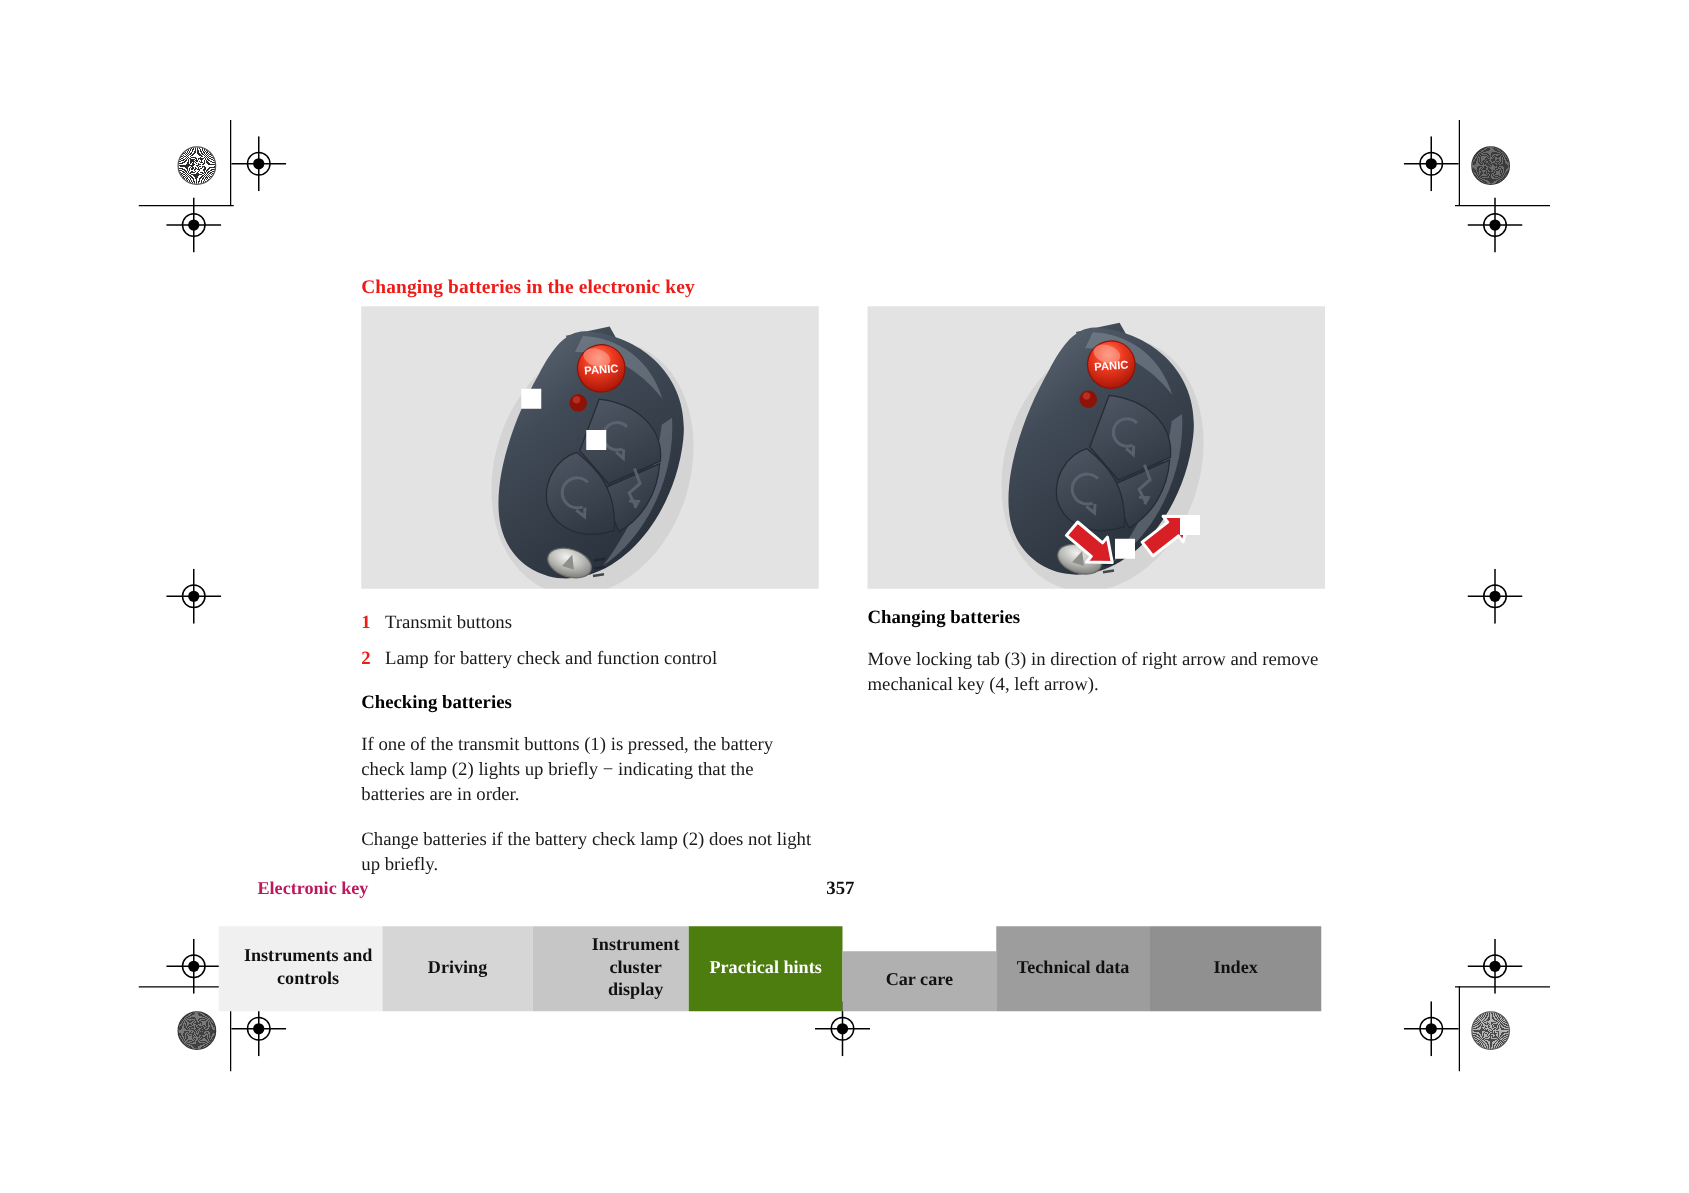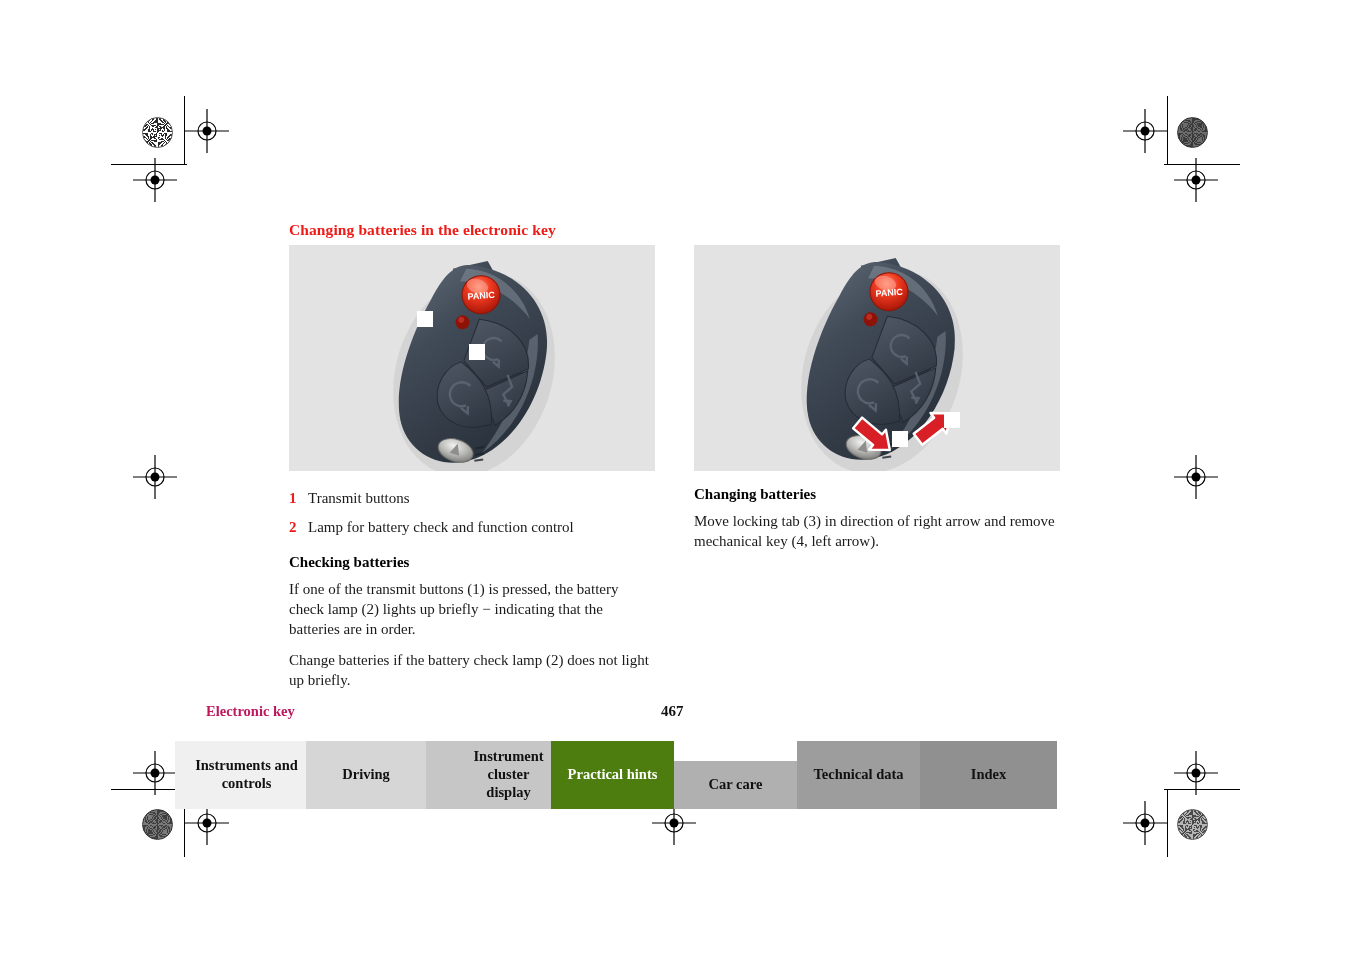--- a/index.html
+++ b/index.html
@@ -73,21 +73,21 @@
   .sub-head {
     font-size: 15px;
     font-weight: bold;
     margin: 17px 0 9px 0;
     color: #000;
   }
   .col-right .sub-head { margin-top: 15px; }
   .body-par {
     font-size: 15px;
     line-height: 1.32;
-    margin: 4px 0 11px 0;
+    margin: 16px 0 11px 0;
     color: #1a1a1a;
   }
 
   
   .footer-line {
     position: absolute;
     left: 22px;
     top: 607px;
     width: 974px;
     height: 20px;
@@ -415,21 +415,21 @@
       <div class="callout" style="left:198px; top:186px;"></div>
       <div class="callout" style="left:250px; top:167px;"></div>
     </div>
 
     <h2 class="sub-head">Changing batteries</h2>
     <p class="body-par">Move locking tab (3) in direction of right arrow and remove mechanical key (4, left arrow).</p>
   </div>
 
   <div class="footer-line">
     <span class="footer-topic">Electronic key</span>
-    <span class="page-num">467</span>
+    <span class="page-num">357</span>
   </div>
 
   <div class="tabbar">
     <div class="tab" style="background: rgb(240, 240, 240); width: 131px; flex-basis: 131px; padding-left: 16px;">
       <span>Instruments and controls</span>
     </div>
     <div class="tab" style="background: rgb(214, 214, 214); width: 120px; flex-basis: 120px;">
       <span>Driving</span>
     </div>
     <div class="tab" style="background: rgb(198, 198, 198); width: 125px; flex-basis: 125px; padding-left: 44px;">

